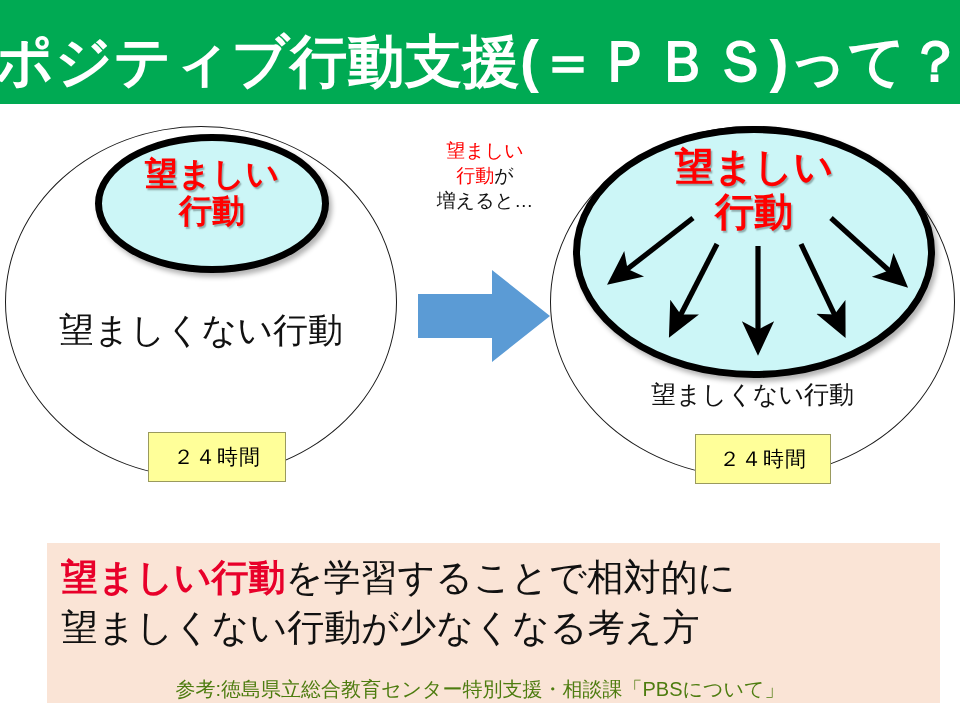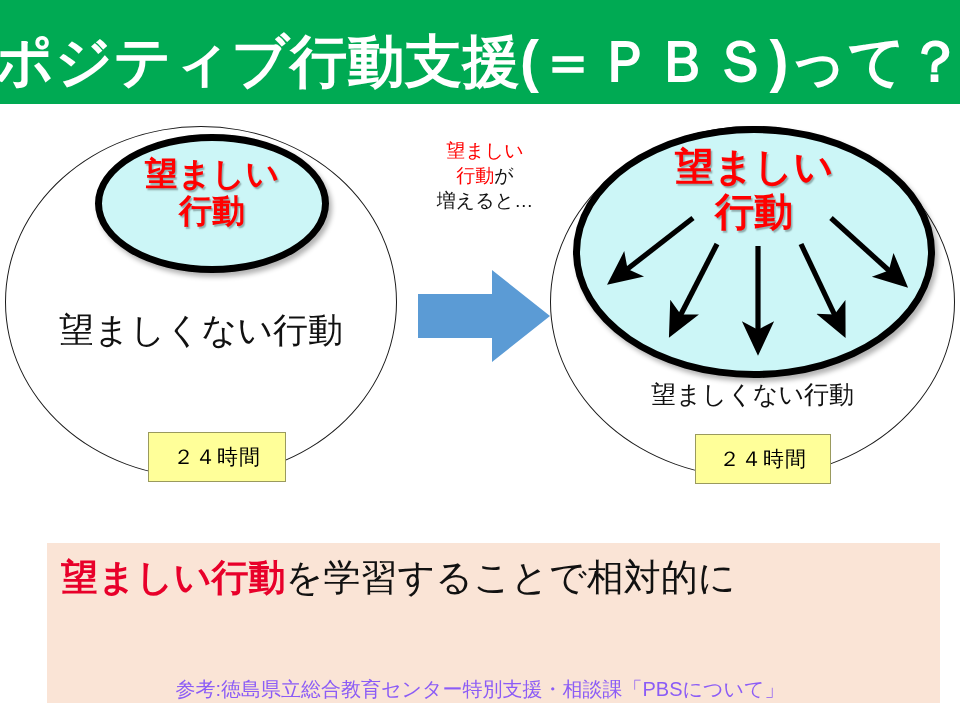--- a/index.html
+++ b/index.html
@@ -220,21 +220,21 @@
   }
 
   
   #footer-note {
     position: absolute;
     left: 0;
     top: 676px;
     width: 960px;
     text-align: center;
     font-size: 20px;
-    color: #8b5cf6;
+    color: #4d7c0f;
     white-space: nowrap;
   }
 </style>
 </head>
 <body>
 
 <div id="header-band"></div>
 <div id="header-title">ポジティブ行動支援(＝ＰＢＳ)って？</div>
 
 <div id="stage">
@@ -289,15 +289,16 @@
   <div id="right-undesired-label" class="undesired-label">望ましくない行動</div>
 
   <div id="right-hours-box" class="hours-box">２４時間</div>
 
 </div>
 
 <div id="summary-box">
   <div class="summary-line">
     <span class="red">望ましい行動</span><span>を学習することで相対的に</span>
   </div>
+  <div class="summary-line">望ましくない行動が少なくなる考え方</div>
 </div>
 
 <div id="footer-note">参考:徳島県立総合教育センター特別支援・相談課「PBSについて」</div>
 
 </body></html>

